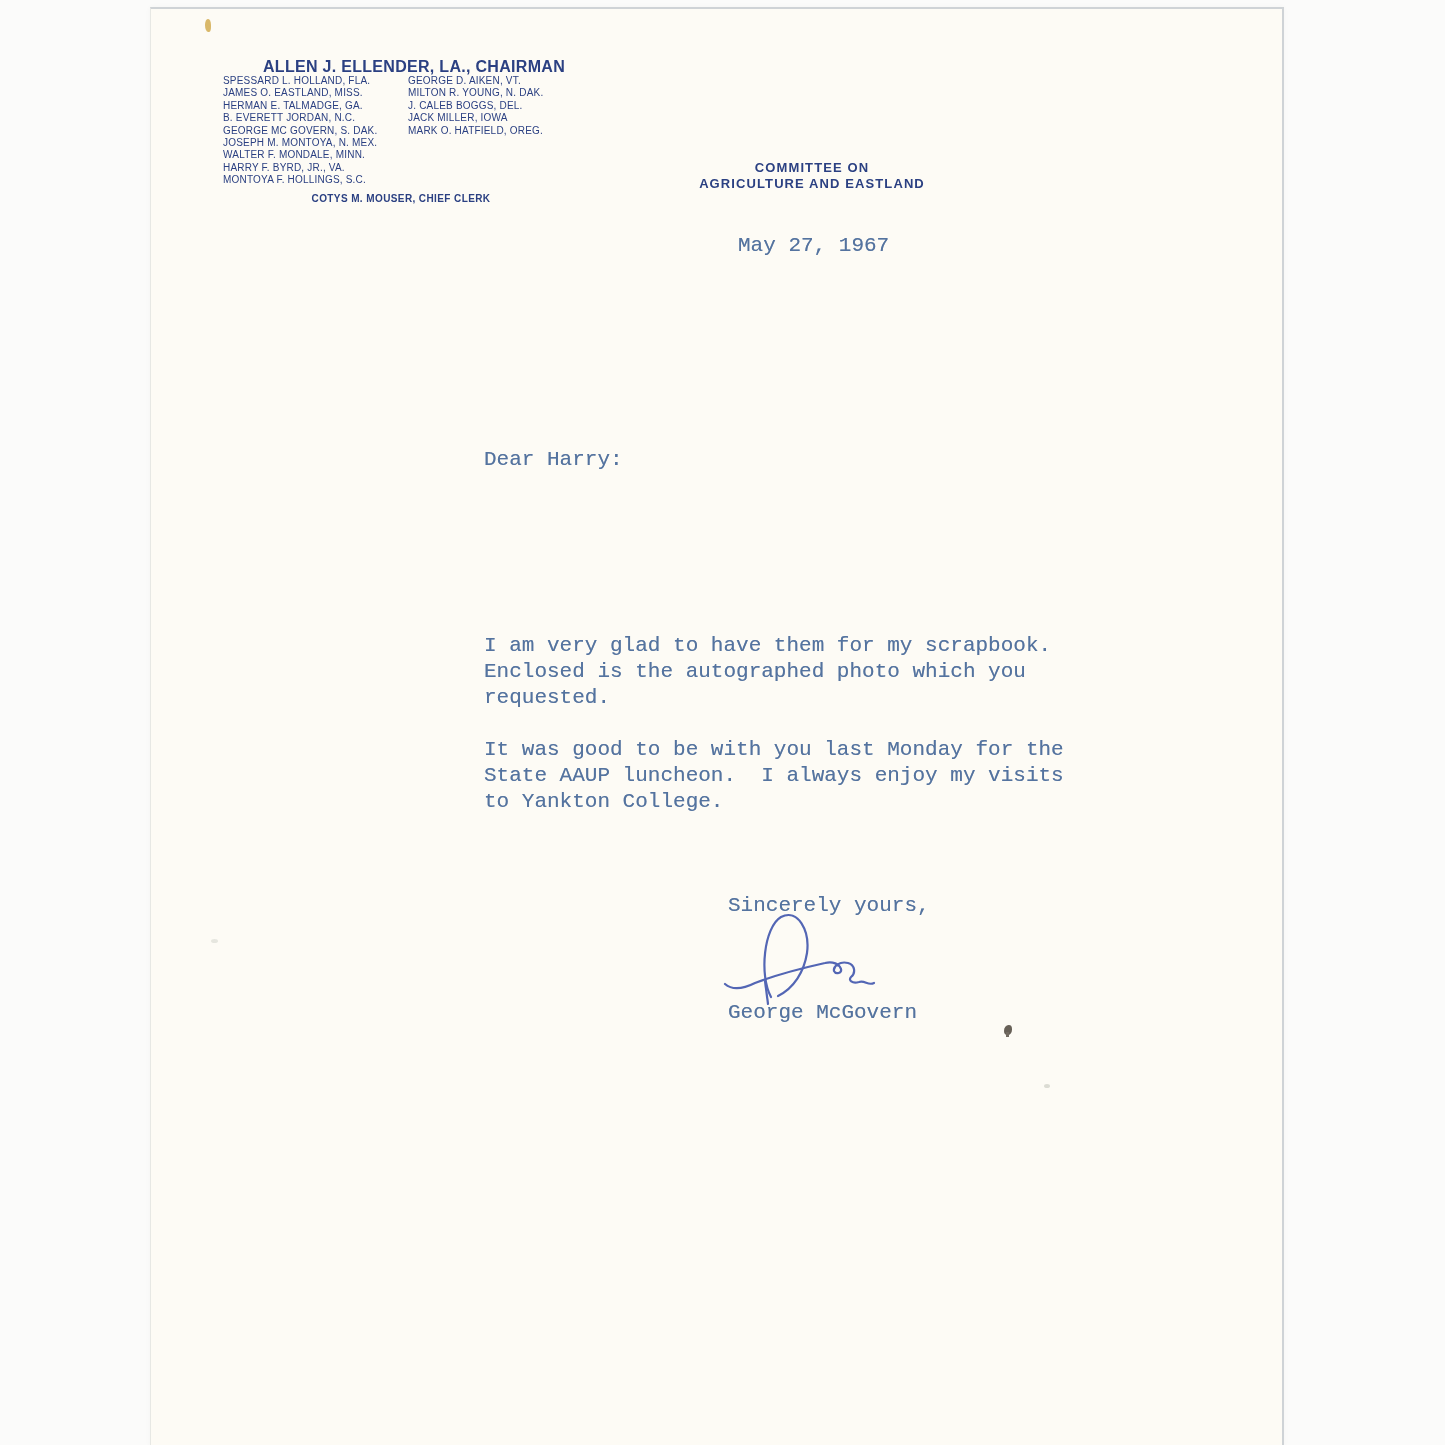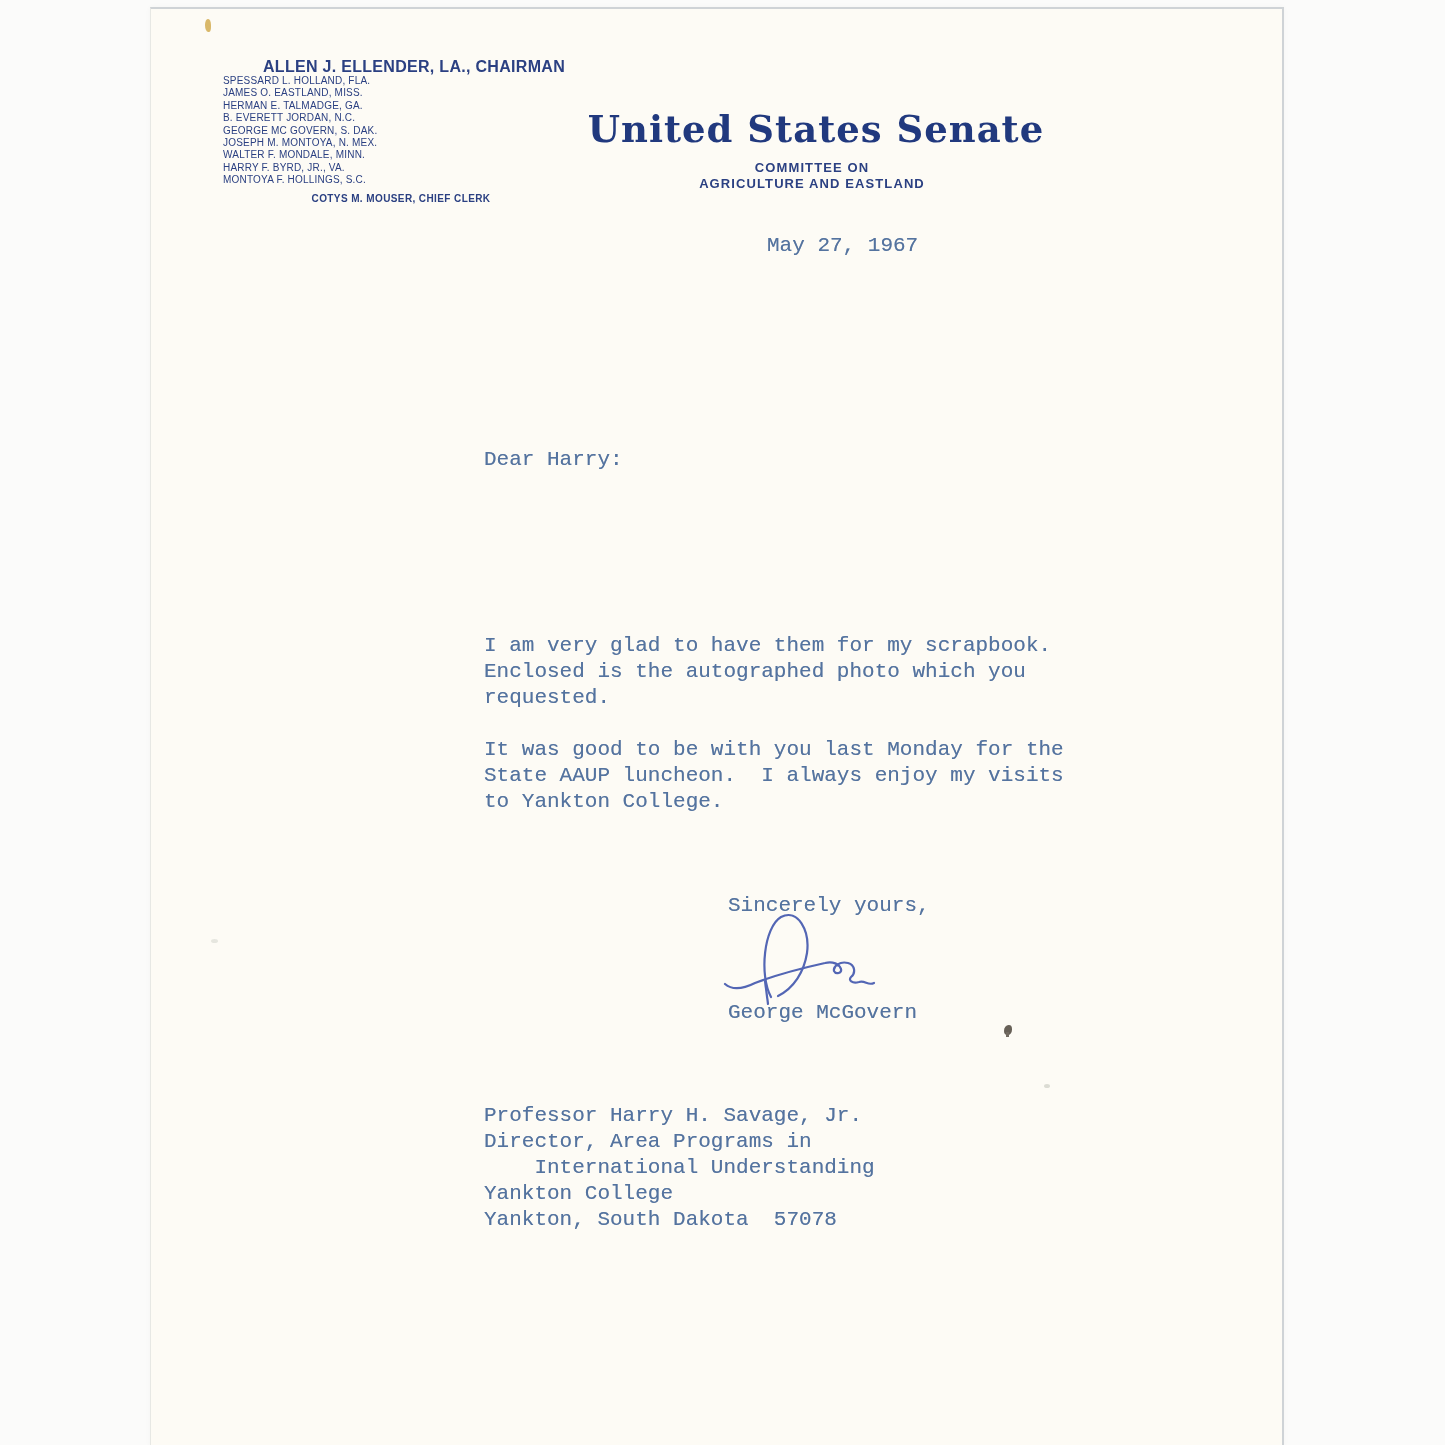--- a/index.html
+++ b/index.html
@@ -54,21 +54,21 @@
     text-align:center;font-size:13px;font-weight:bold;letter-spacing:1.1px;
     line-height:16px;color:var(--letterhead-ink);white-space:pre;
   }
   
   .tw{
     position:absolute;
     font-family:"Liberation Mono","DejaVu Sans Mono",monospace;
     font-size:21px;line-height:26px;color:var(--typewriter-ink);
     white-space:pre;text-shadow:0 0 0.5px rgba(84,115,159,0.55);
   }
-  .date-line{left:616px;top:224px;}
+  .date-line{left:587px;top:224px;}
   .salutation{left:333px;top:438px;}
   .para-1{left:333px;top:491px;}
   .para-2{left:333px;top:624px;}
   .para-3{left:333px;top:728px;}
   .para-4{left:333px;top:832px;}
   .closing{left:577px;top:884px;}
   .signer-name{left:577px;top:991px;}
   .recipient{left:333px;top:1094px;}
   .signature-wrap{position:absolute;left:570px;top:902px;width:160px;height:100px;}
   .signature-wrap svg{display:block;width:100%;height:100%;}
@@ -92,24 +92,30 @@
     <div>JAMES O. EASTLAND, MISS.</div>
     <div>HERMAN E. TALMADGE, GA.</div>
     <div>B. EVERETT JORDAN, N.C.</div>
     <div>GEORGE MC GOVERN, S. DAK.</div>
     <div>JOSEPH M. MONTOYA, N. MEX.</div>
     <div>WALTER F. MONDALE, MINN.</div>
     <div>HARRY F. BYRD, JR., VA.</div>
     <div>MONTOYA F. HOLLINGS, S.C.</div>
   </div>
 
+  <div class="members-col members-right">
+    <div>GEORGE D. AIKEN, VT.</div>
+    <div>MILTON R. YOUNG, N. DAK.</div>
+    <div>J. CALEB BOGGS, DEL.</div>
+    <div>JACK MILLER, IOWA</div>
+    <div>MARK O. HATFIELD, OREG.</div>
+  </div>
 
   <div class="clerk-line">COTYS M. MOUSER, CHIEF CLERK</div>
 
-  <div class="senate-title">United States Senate</div>
   <div class="committee">COMMITTEE ON
 AGRICULTURE AND EASTLAND</div>
 
   <div class="tw date-line">May 27, 1967</div>
 
   <div class="tw salutation">Dear Harry:</div>
 
   <div class="tw para-2">I am very glad to have them for my scrapbook.
 Enclosed is the autographed photo which you
 requested.</div>
@@ -127,24 +133,19 @@
 
         <path d="M 4 73 C 12 80, 22 78, 34 72 C 60 62, 86 56, 104 52 C 112 50, 118 53, 120 58 C 121 62, 115 64, 113 60 C 112 55, 119 50, 127 52 C 134 54, 135 62, 130 66 C 127 69, 131 73, 138 71 C 144 69, 147 75, 153 72"></path>
 
         <path d="M 44 70 L 47 93"></path>
       </g>
     </svg>
   </div>
 
   <div class="tw signer-name">George McGovern</div>
 
-  <div class="tw recipient">Professor Harry H. Savage, Jr.
-Director, Area Programs in
-    International Understanding
-Yankton College
-Yankton, South Dakota  57078</div>
 
   <div class="speck speck-yellow"></div>
   <div class="speck speck-dark"></div>
   <div class="speck speck-faint"></div>
   <div class="speck speck-left"></div>
 
 </div>
 
 </body></html>

